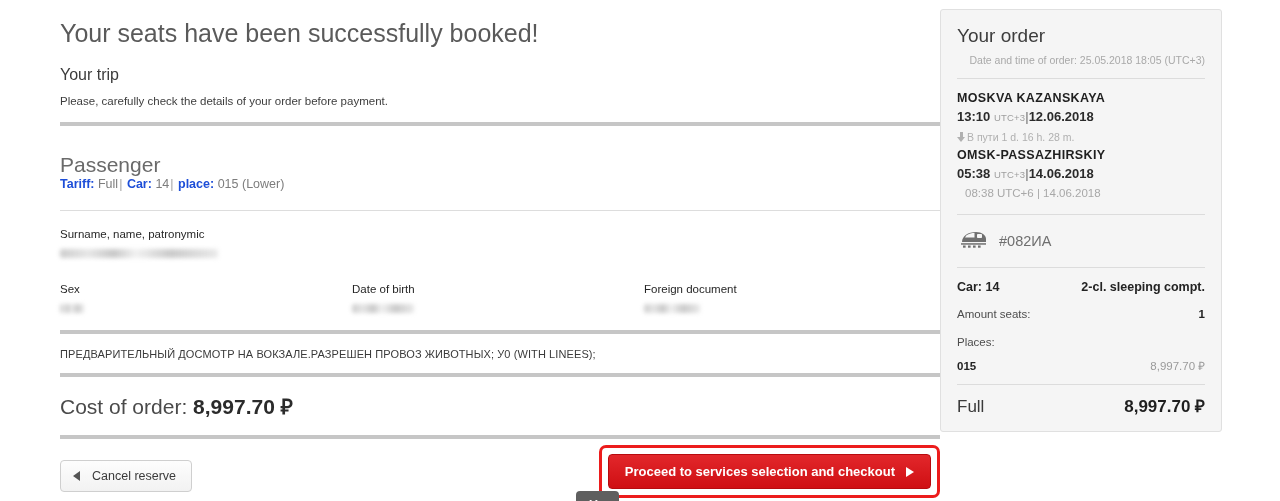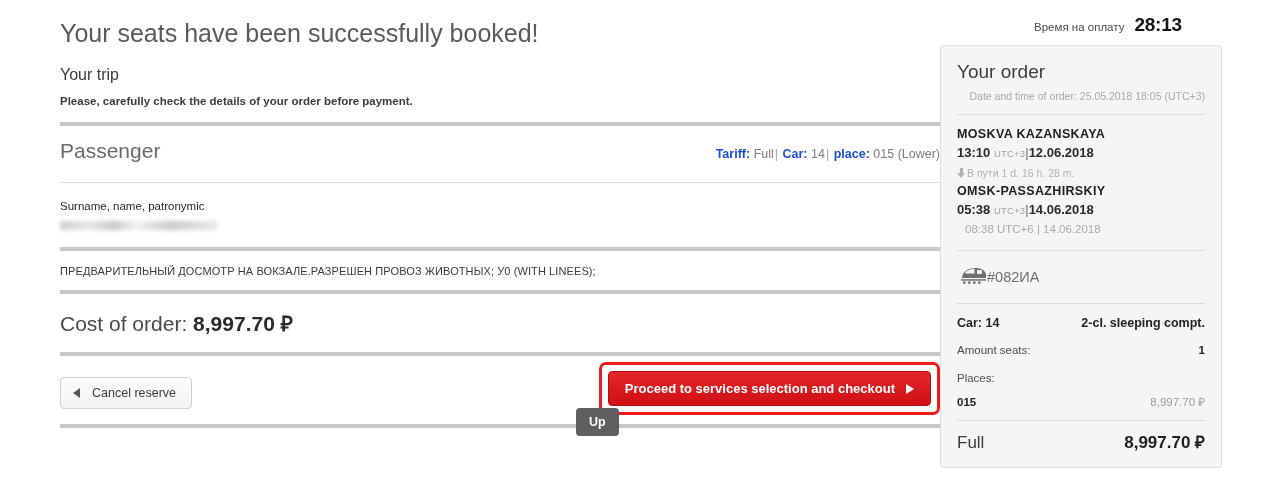--- a/index.html
+++ b/index.html
@@ -33,41 +33,41 @@
     margin: 0;
     padding-top: 17px;
     line-height: 19px;
   }
   .trip-note {
     font-size: 11.5px;
     color: #3d3d3d;
     margin: 0;
     padding-top: 10px;
     line-height: 14px;
-    font-weight: bold;
   }
   .rule {
     height: 4px;
     background: #c6c6c6;
     border: 0;
     margin: 0;
   }
   .rule-thin {
     height: 1px;
     background: #dddddd;
     border: 0;
     margin: 0;
   }
   .rule-top { margin-top: 14px; }
 
   .passenger-row {
     display: flex;
     align-items: baseline;
     justify-content: space-between;
-    padding-top: 12px;
+    padding-top: 26px;
+    flex-direction: column;
   }
   .h2-passenger {
     font-size: 21px;
     font-weight: 400;
     color: #6a6a6a;
     margin: 0;
     line-height: 25px;
   }
   .tariff-line {
     font-size: 12.5px;
@@ -304,20 +304,21 @@
     position: absolute;
     left: 0px; top: 5px;
     width: 0; height: 0;
     border-left: 4.5px solid transparent;
     border-right: 4.5px solid transparent;
     border-top: 5px solid #b0b0b0;
   }
   .train-row {
     display: flex;
     align-items: center;
+    gap: 12px;
     padding: 3px 0 3px 2px;
   }
   .train-no {
     font-size: 14.5px;
     color: #6f6f6f;
     line-height: 18px;
   }
   .kv-row {
     display: flex;
     justify-content: space-between;
@@ -421,20 +422,34 @@
       </div>
     </div>
 
     <div class="pass-fields">
       <div class="rule-thin"></div>
       <div style="padding-top:16px;">
         <div class="field-label">Surname, name, patronymic</div>
         <div class="redacted" style="width:158px;"></div>
       </div>
 
+      <div class="cols3">
+        <div class="col-a">
+          <div class="field-label">Sex</div>
+          <div class="redacted" style="width:24px;"></div>
+        </div>
+        <div class="col-b">
+          <div class="field-label">Date of birth</div>
+          <div class="redacted" style="width:62px;"></div>
+        </div>
+        <div class="col-c">
+          <div class="field-label">Foreign document</div>
+          <div class="redacted" style="width:56px;"></div>
+        </div>
+      </div>
     </div>
 
     <div class="rule" style="margin-top:17px;"></div>
 
     <div class="notice">ПРЕДВАРИТЕЛЬНЫЙ ДОСМОТР НА ВОКЗАЛЕ.РАЗРЕШЕН ПРОВОЗ ЖИВОТНЫХ; У0 (WITH LINEES);</div>
 
     <div class="rule" style="margin-top:12px;"></div>
 
     <div class="cost">
       <span>Cost of order:</span>
@@ -459,24 +474,20 @@
 
     <div class="bottom-rule-wrap">
       <div class="bottom-rule"></div>
       <div class="up-btn">Up</div>
     </div>
 
   </div>
 
   <div class="side">
 
-    <div class="timer-row">
-      <span class="timer-label">Время на оплату</span>
-      <span class="timer-value">28:13</span>
-    </div>
 
     <div class="order-card">
 
       <div class="order-title">Your order</div>
       <div class="order-date">Date and time of order: 25.05.2018 18:05 (UTC+3)</div>
 
       <div class="card-sep"></div>
 
       <div>
         <div class="station">MOSKVA KAZANSKAYA</div>

